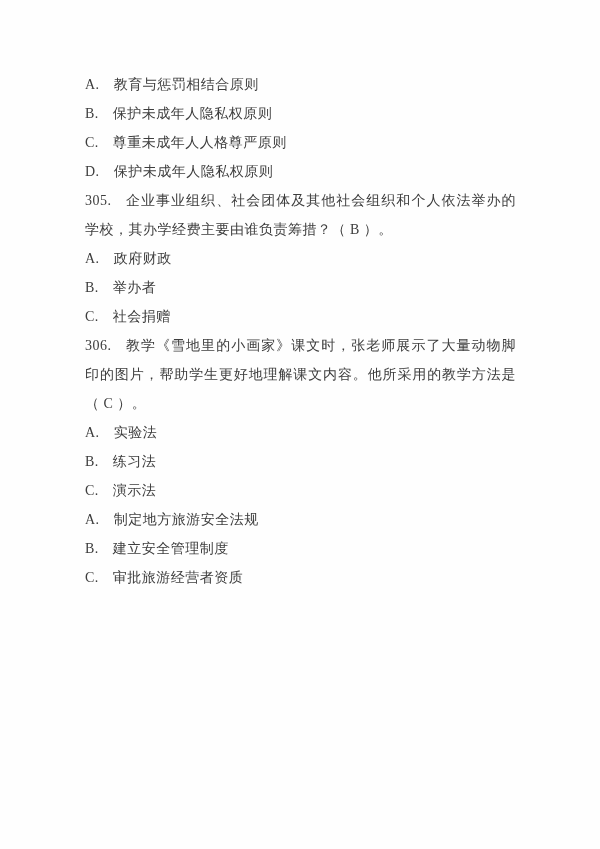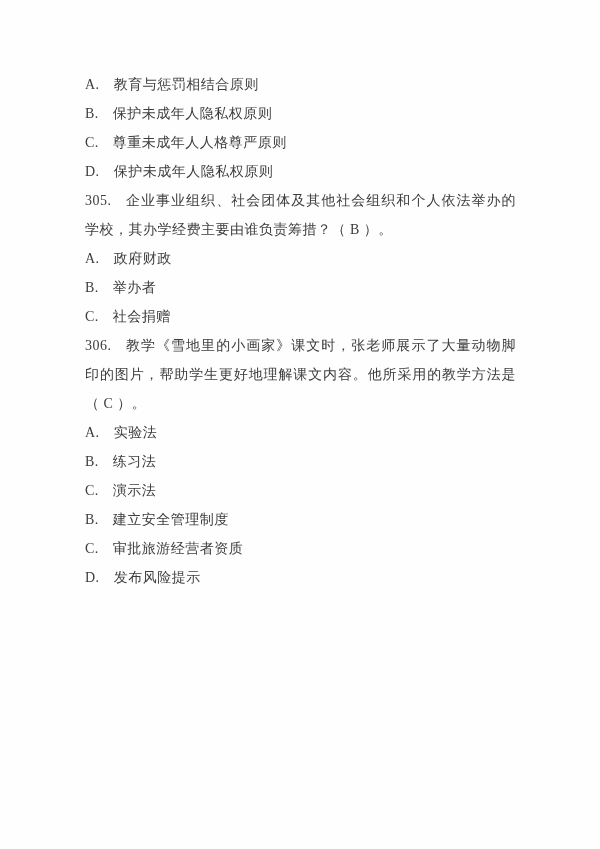--- a/index.html
+++ b/index.html
@@ -48,18 +48,18 @@
   <p class="block"><span class="label">305.</span><span>企业事业组织、社会团体及其他社会组织和个人依法举办的学校，其办学经费主要由谁负责筹措？（ B ）。</span></p>
   <p class="block"><span class="label">A.</span><span>政府财政</span></p>
   <p class="block"><span class="label">B.</span><span>举办者</span></p>
   <p class="block"><span class="label">C.</span><span>社会捐赠</span></p>
 
   <p class="block"><span class="label">306.</span><span>教学《雪地里的小画家》课文时，张老师展示了大量动物脚印的图片，帮助学生更好地理解课文内容。他所采用的教学方法是（ C ）。</span></p>
   <p class="block"><span class="label">A.</span><span>实验法</span></p>
   <p class="block"><span class="label">B.</span><span>练习法</span></p>
   <p class="block"><span class="label">C.</span><span>演示法</span></p>
 
+  <p class="block"><span class="label">A.</span><span>制定地方旅游安全法规</span></p>
   <p class="block"><span class="label">B.</span><span>建立安全管理制度</span></p>
   <p class="block"><span class="label">C.</span><span>审批旅游经营者资质</span></p>
-  <p class="block"><span class="label">D.</span><span>发布风险提示</span></p>
 
 
 </div>
 
 </body></html>

